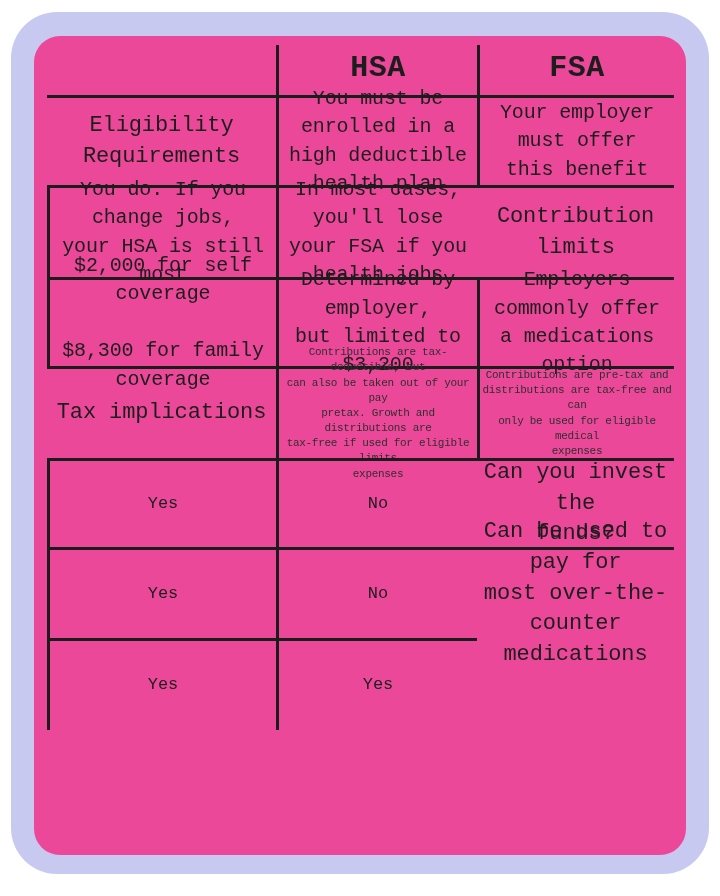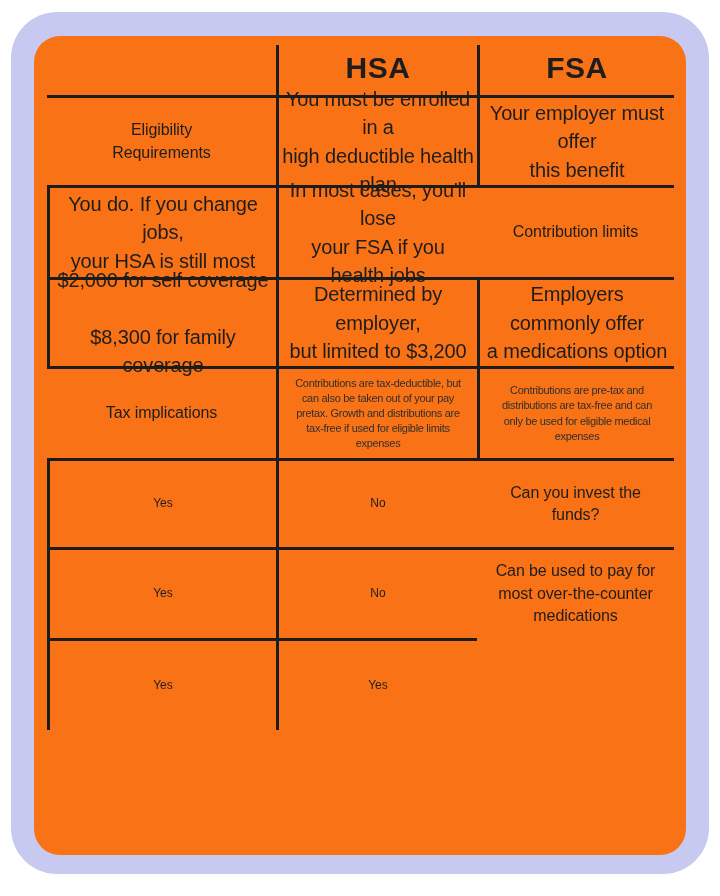--- a/index.html
+++ b/index.html
@@ -14,23 +14,24 @@
   .frame{
     position:absolute;
     left:11px; top:12px;
     width:698px; height:862px;
     background:var(--frame);
     border-radius:46px;
     padding:24px 23px 19px 23px;
   }
   .card{
     width:100%; height:100%;
-    background:#f97316;
+    background:#ec4899;
     border-radius:26px;
     padding:9px 12px 0 13px;
+    font-family:Liberation Mono, monospace;
   }
   .grid{
     display:grid;
     grid-template-columns:229px 201px 197px;
     grid-template-rows:50px 90px 92px 89px 92px 89px 91px 92px 110px;
     width:627px;
   }
   .cell{
     display:flex;
     align-items:center;
@@ -42,38 +43,38 @@
   }
   .bl{border-left:3px solid var(--line);}
   .bt{border-top:3px solid var(--line);}
   .colhead{
     font-size:30px;
     font-weight:800;
     letter-spacing:.5px;
     padding-bottom:6px;
   }
   .label{
-    font-size:16px;
+    font-size:22px;
     line-height:1.4;
     letter-spacing:-.1px;
   }
   .val{
     font-size:20px;
     letter-spacing:-.15px;
     line-height:1.42;
   }
   .small{
     font-size:11px;
     letter-spacing:-.3px;
     line-height:1.38;
     color:#2f2f2f;
     padding:1px 2px;
   }
   .yn{
-    font-size:12px;
+    font-size:17px;
     letter-spacing:0;
   }
 </style>
 </head>
 <body>
 
 <div class="frame">
   <div class="card">
     <div class="grid">
 

